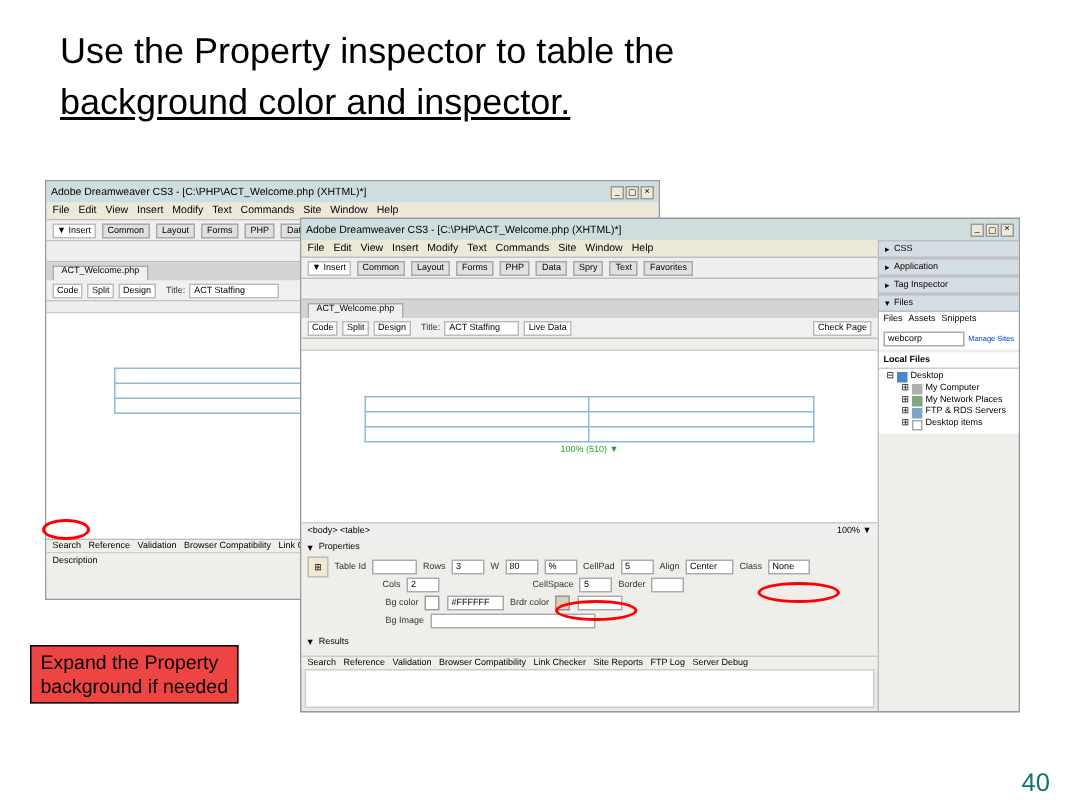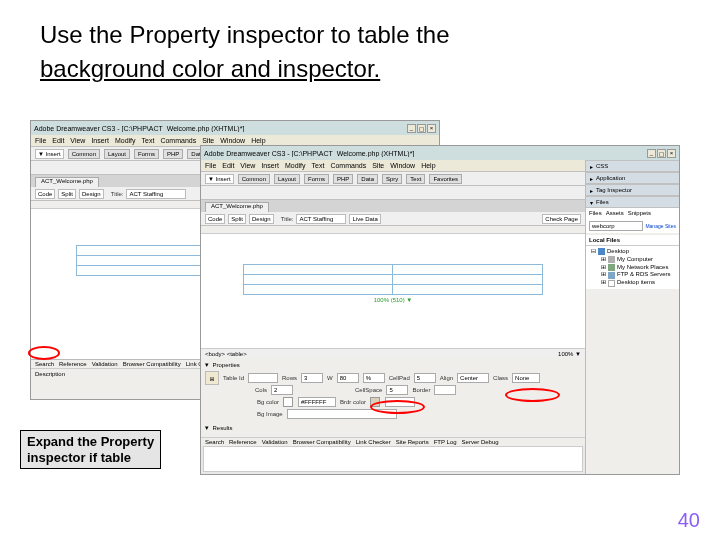--- a/index.html
+++ b/index.html
@@ -1,21 +1,21 @@
 <!DOCTYPE html>
 <html><head>
 <meta charset="utf-8">
 <style>
   * { box-sizing: border-box; margin: 0; padding: 0; font-family: Tahoma, Arial, sans-serif; }
   html, body { width: 720px; height: 540px; background: #fff; overflow: hidden; }
   .slide { position: relative; width: 720px; height: 540px; background: #fff; }
   .heading { position: absolute; top: 18px; left: 40px; right: 40px; font-size: 24px; line-height: 1.4; color: #000; }
   .heading-u { text-decoration: underline; }
-  .pagenum { position: absolute; bottom: 8px; right: 20px; font-size: 20px; color: #8b5cf6; }
-  .callout { position: absolute; left: 20px; top: 430px; background: #e5e5e5; border: 1px solid #000; padding: 3px 6px; font-size: 13px; line-height: 1.2; font-weight: bold; }
+  .pagenum { position: absolute; bottom: 8px; right: 20px; font-size: 17px; color: #0f766e; }
+  .callout { position: absolute; left: 20px; top: 430px; background: #ef4444; border: 1px solid #000; padding: 3px 6px; font-size: 13px; line-height: 1.2; }
   .shot { position: absolute; background: #e8e8e8; border: 1px solid #999; }
   .shot.left { left: 30px; top: 120px; width: 410px; height: 280px; }
   .shot.right { left: 200px; top: 145px; width: 480px; height: 330px; }
   .titlebar { height: 14px; background: #cededf; display:flex; align-items:center; padding:0 3px; font-size:7px; }
   .titlebar .tb-txt { flex:1; white-space:nowrap; overflow:hidden; }
   .winbtns { display:flex; gap:1px; }
   .winbtn { width:9px; height:9px; background:#ece9d8; border:1px solid #999; font-size:6px; display:flex;align-items:center;justify-content:center; }
   .menubar { background:#ece9d8; height:12px; display:flex; gap:6px; padding:0 4px; font-size:7px; align-items:center; border-bottom:1px solid #c0c0c0;}
   .toolbar { background:#efefef; height:14px; display:flex; gap:4px; padding:1px 4px; font-size:6px; align-items:center; border-bottom:1px solid #c0c0c0;}
   .toolbar .btn { background:#fff; border:1px solid #bbb; padding:0 2px; height:10px; display:flex;align-items:center; }
@@ -365,17 +365,17 @@
       <div class="results"></div>
     </div>
   </div>
 
   <div class="circle c1"></div>
   <div class="circle c2"></div>
   <div class="circle c3"></div>
 
   <div class="callout">
     <div>Expand the Property </div>
-    <div>inspector if table</div>
+    <div>background if needed</div>
   </div>
 
   <div class="pagenum">40</div>
 </div>
 
 </body></html>

